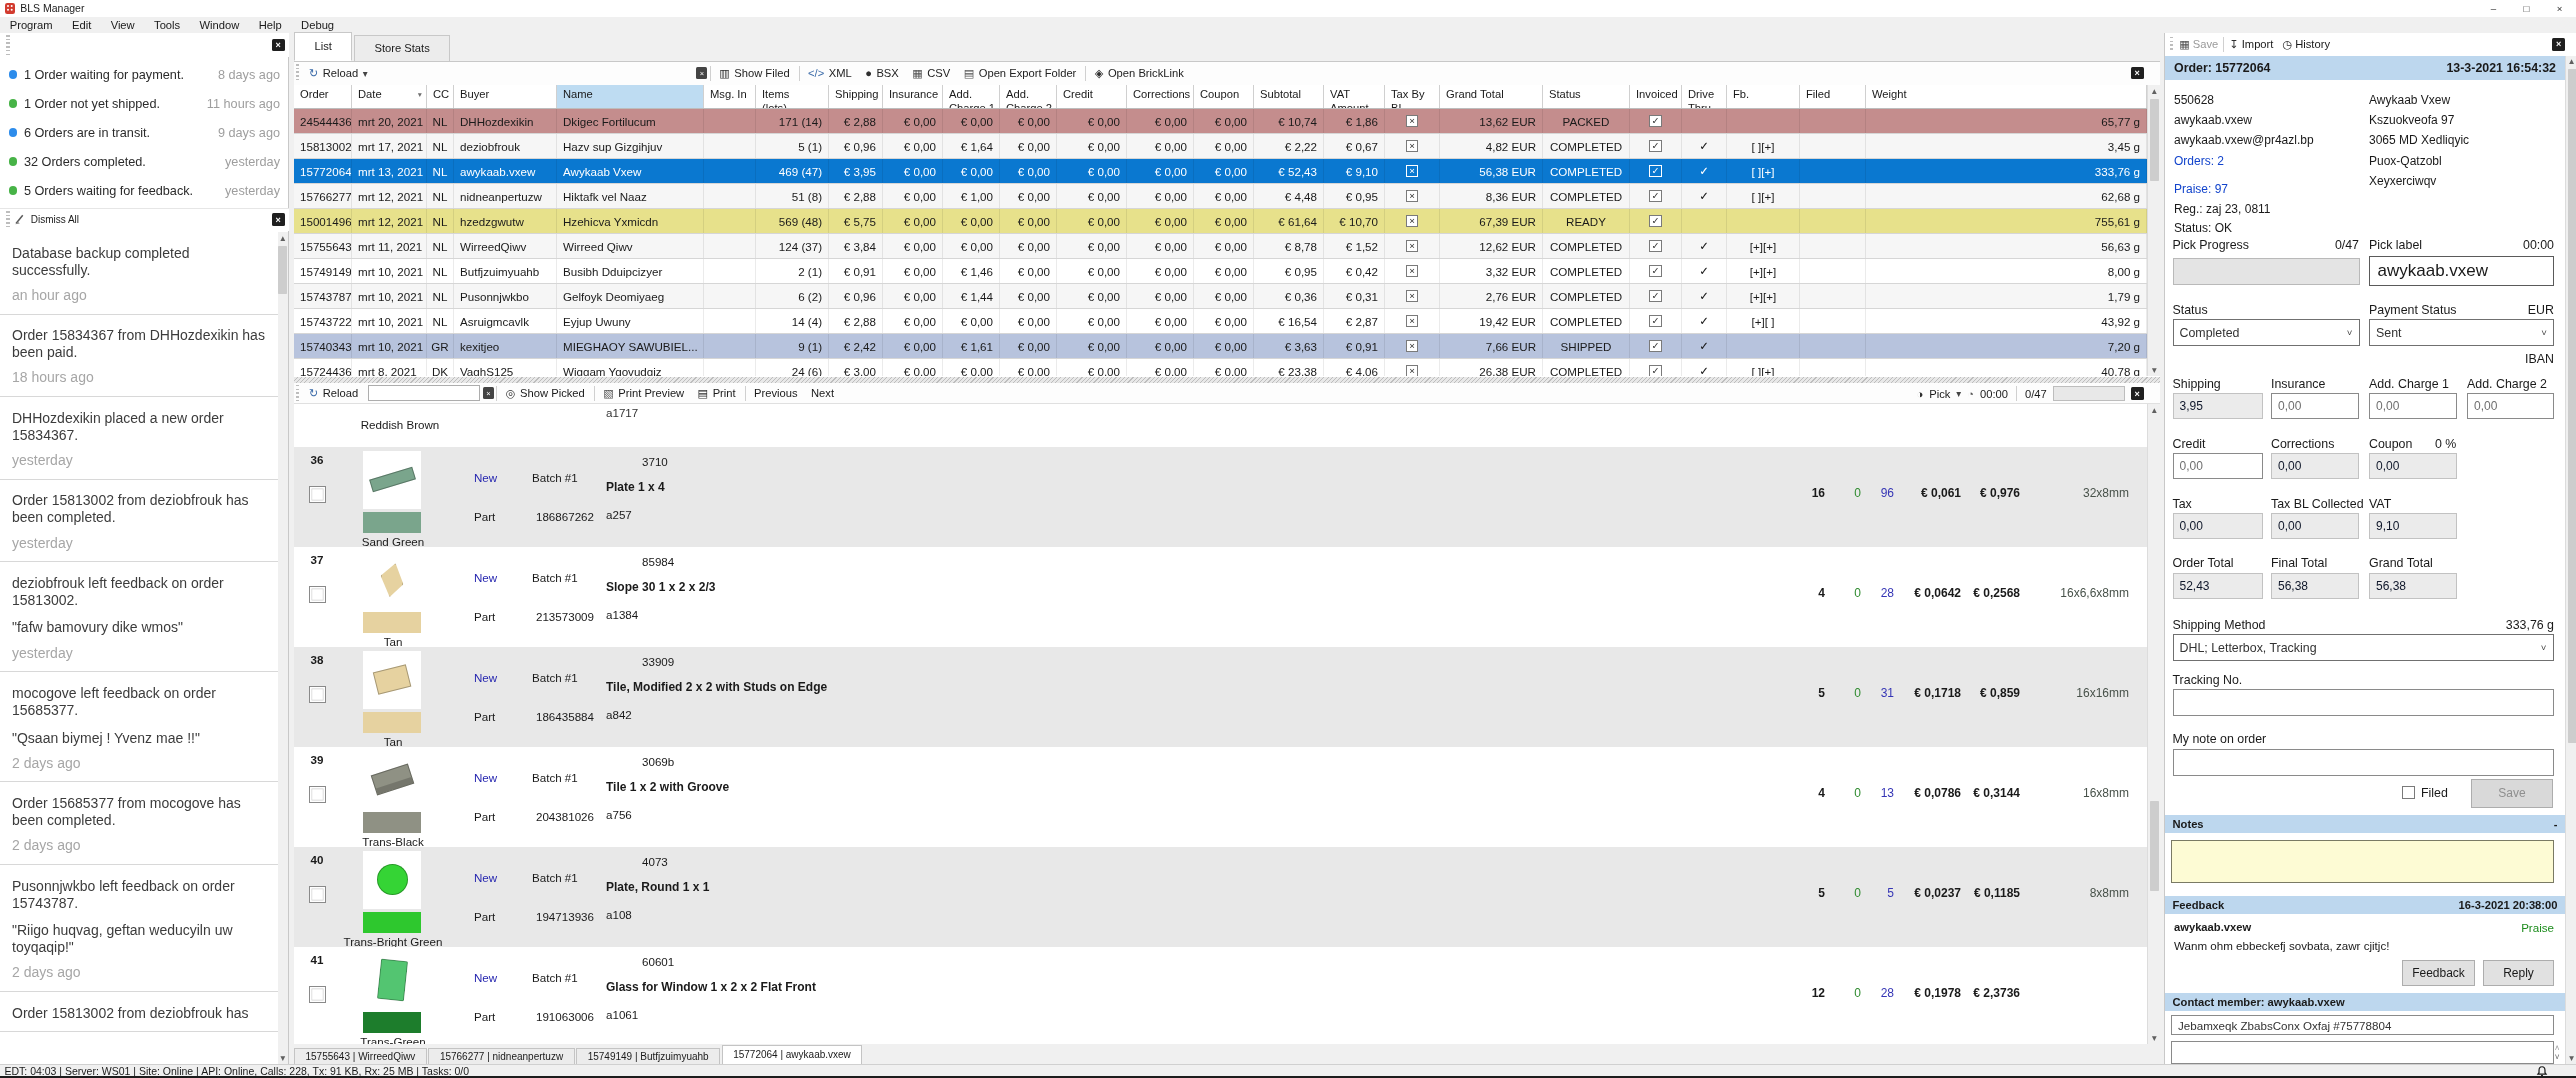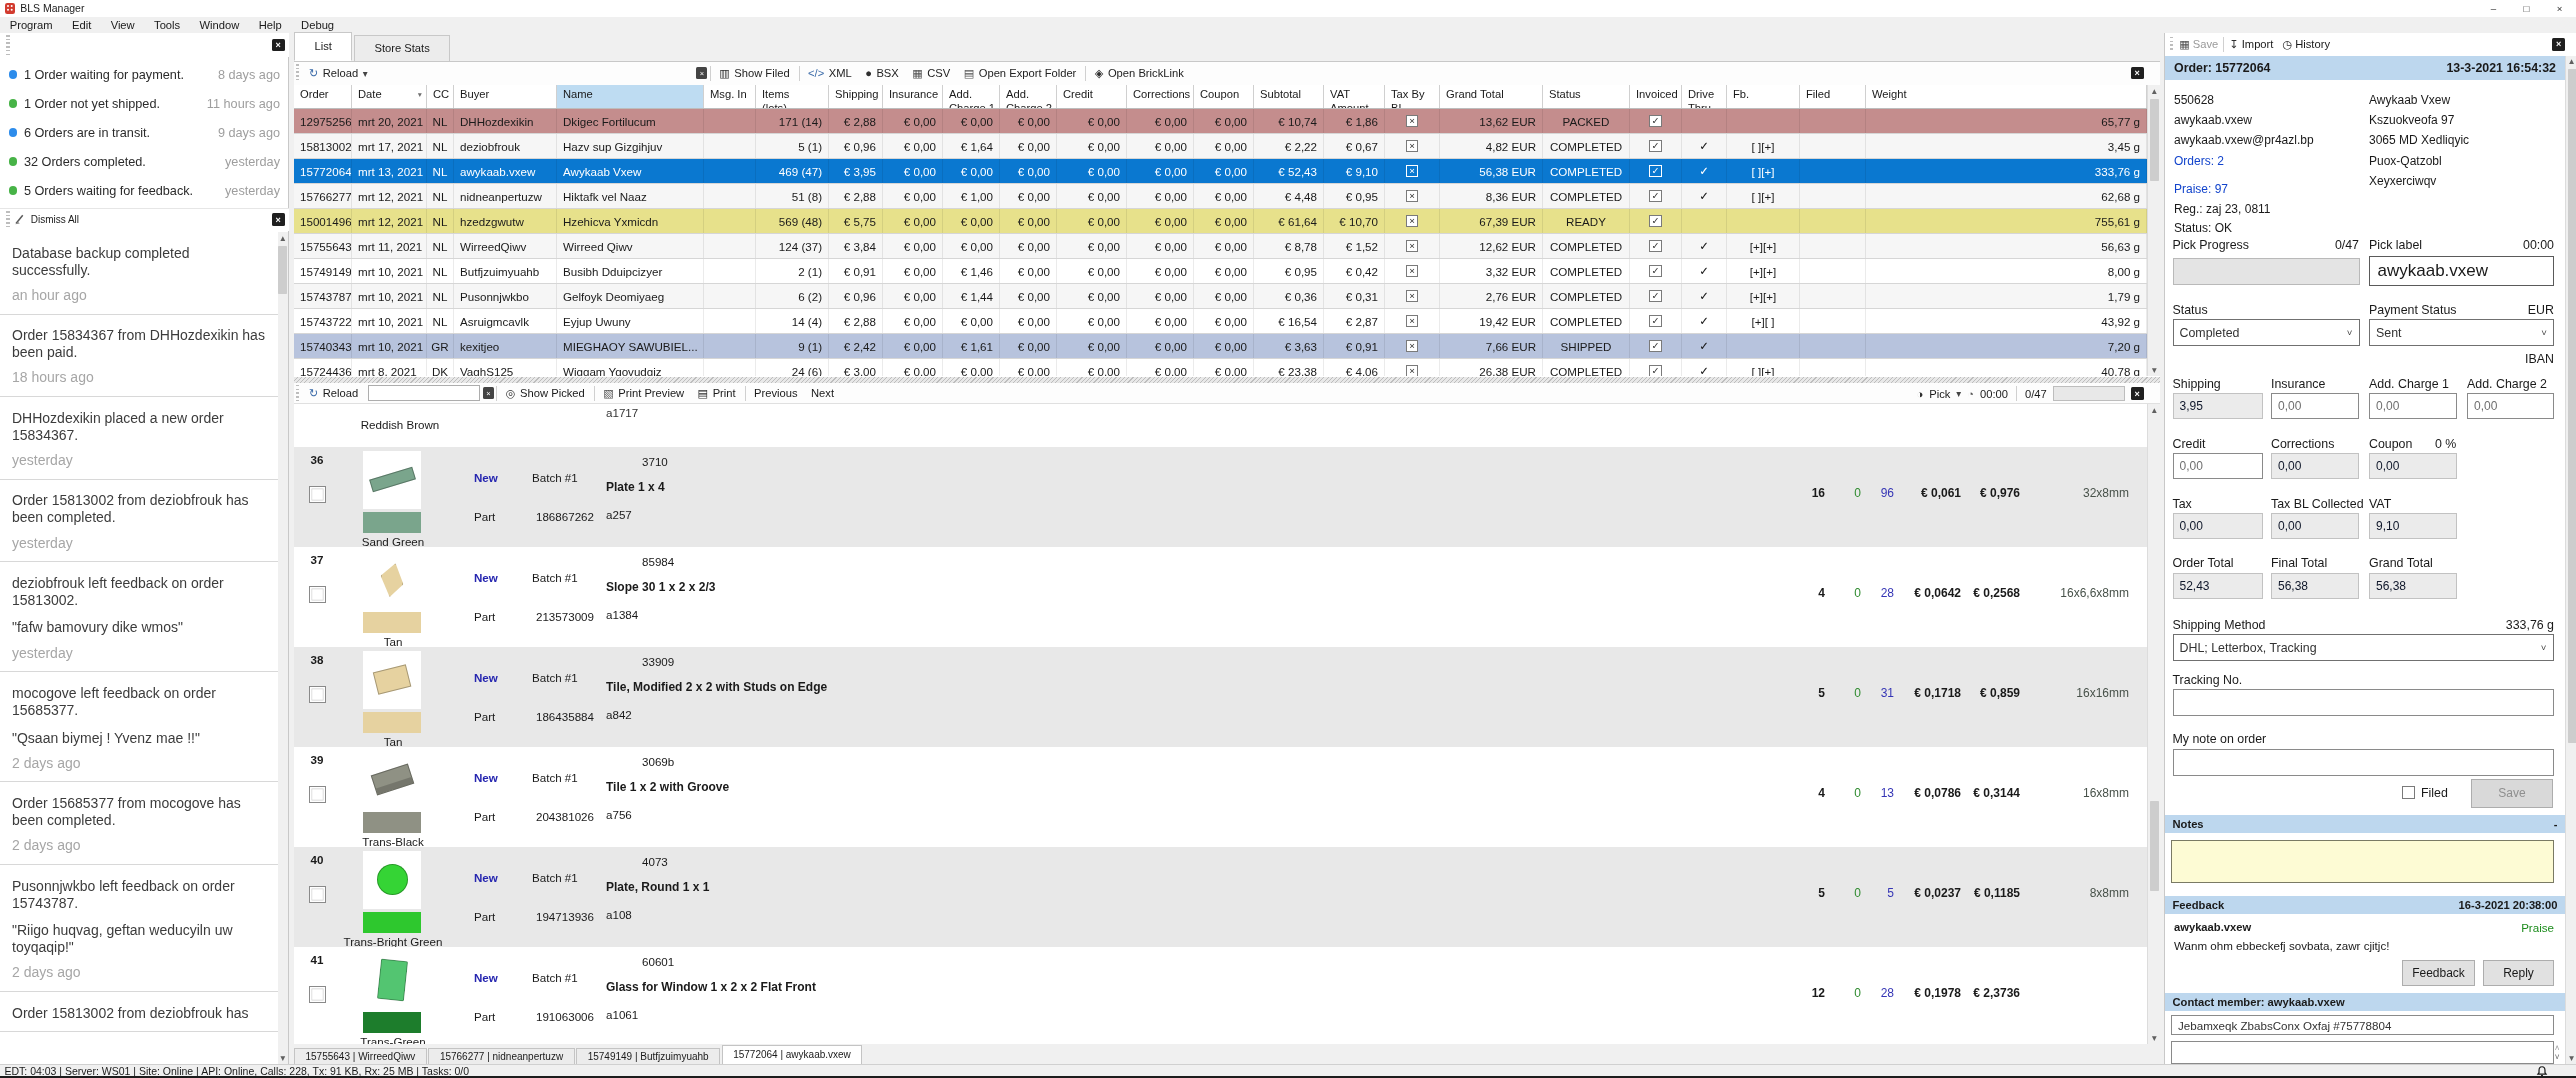--- a/index.html
+++ b/index.html
@@ -111,21 +111,21 @@
   .pimg { position:absolute; left:69px; top:3.7px; width:58px; height:58px; background:#fff; display:flex; align-items:center; justify-content:center; }
   .pimg i { display:block; border:0.7px solid rgba(0,0,0,.28); background:var(--pc); }
   .pimg.brick-1x4 i { width:45px; height:12.7px; transform:rotate(-17deg); }
   .pimg.slope i { width:24px; height:34px; transform:rotate(12deg); clip-path:polygon(50% 0,100% 55%,55% 100%,0 45%); }
   .pimg.tile-studs-edge i { width:34px; height:22.5px; transform:rotate(-14deg); }
   .pimg.tile-1x2 i { width:39px; height:21px; transform:rotate(-18deg); box-shadow:inset 0 -6px 0 rgba(0,0,0,.18); }
   .pimg.round-plate i { width:31px; height:31px; border-radius:50%; }
   .pimg.glass-panel i { width:27px; height:40px; transform:rotate(6deg); border-radius:1.5px; }
   .pswatch { position:absolute; left:69px; top:65px; width:58px; height:21px; }
   .pcolname { position:absolute; left:24px; top:88px; width:150px; text-align:center; font-size:11.6px; }
-  .pcond { position:absolute; left:180px; top:24px; font-weight:bold; color:#2626b0; font-size:11.6px; }
+  .pcond { position:absolute; left:180px; top:24px; font-weight:normal; color:#2626b0; font-size:11.6px; }
   .ptype { position:absolute; left:180px; top:63px; font-size:11.6px; }
   .pbatch { position:absolute; left:238px; top:24px; font-size:11.6px; }
   .plot { position:absolute; left:225px; top:63px; width:75px; text-align:right; font-size:11.6px; }
   .ppartno { position:absolute; left:312px; top:7.5px; font-size:11.6px;margin-left:36px; }
   .ppname { position:absolute; left:312px; top:33px; font-weight:bold; font-size:12px; }
   .pprem { position:absolute; left:312px; top:61px; font-size:11.6px; }
   .pqty { position:absolute; right:322px; top:39px; font-weight:bold; font-size:12px; }
   .ppicked { position:absolute; right:286px; top:39px; color:#2e8b2e; font-size:12px; }
   .pavail { position:absolute; right:253px; top:39px; color:#3535b5; font-size:12px; }
   .pprice { position:absolute; right:186px; top:39px; font-weight:bold; font-size:12px; }
@@ -343,21 +343,21 @@
         <div class="hcell ar" style="width: 103px;"><span>Grand Total</span></div>
         <div class="hcell ac" style="width: 87px;"><span>Status</span></div>
         <div class="hcell ac" style="width: 52px;"><span>Invoiced</span></div>
         <div class="hcell ac" style="width: 45px;"><span>Drive</span><span class="hsub">Thru</span></div>
         <div class="hcell ac" style="width: 73px;"><span>Fb.</span></div>
         <div class="hcell ac" style="width: 66px;"><span>Filed</span></div>
         <div class="hcell ar flex"><span>Weight</span></div>
       </div>
     <div id="grid-body">
         <div class="grow packed">
-          <div class="gcell al" style="width: 58px;">12975256</div>
+          <div class="gcell al" style="width: 58px;">24544436</div>
           <div class="gcell al" style="width: 75px;">mrt 20, 2021</div>
           <div class="gcell ac" style="width: 27px;">NL</div>
           <div class="gcell al" style="width: 103px;">DHHozdexikin</div>
           <div class="gcell al" style="width: 147px;">Dkigec Fortilucum</div>
           <div class="gcell al" style="width: 52px;"></div>
           <div class="gcell ar" style="width: 73px;">171 (14)</div>
           <div class="gcell ar" style="width: 54px;">€ 2,88</div>
           <div class="gcell ar" style="width: 60px;">€ 0,00</div>
           <div class="gcell ar" style="width: 57px;">€ 0,00</div>
           <div class="gcell ar" style="width: 57px;">€ 0,00</div>

